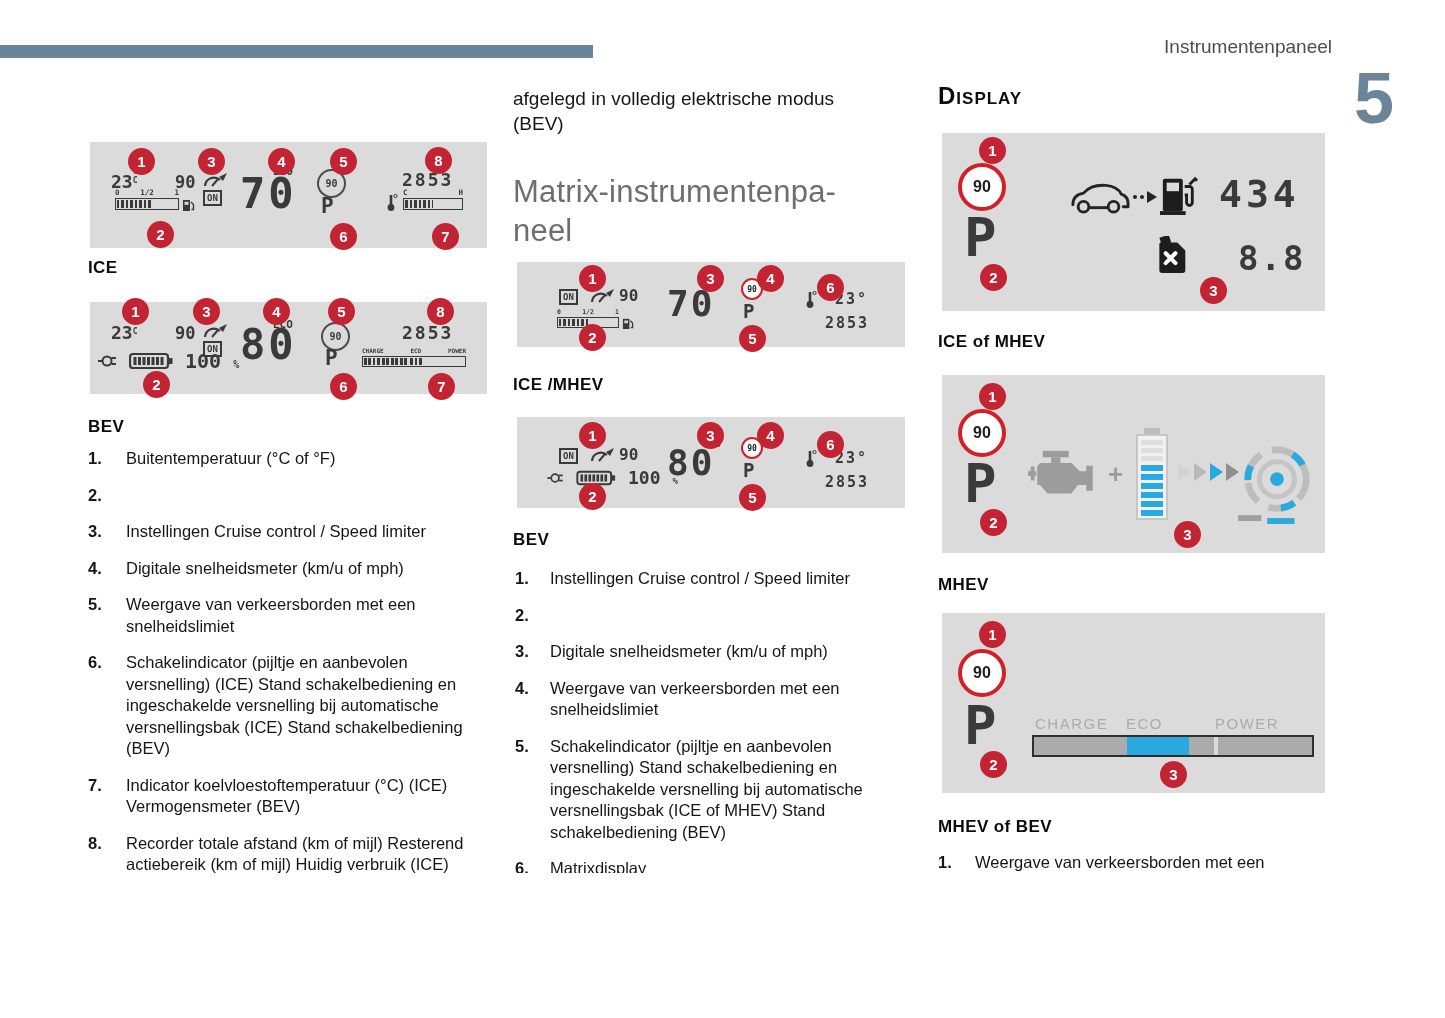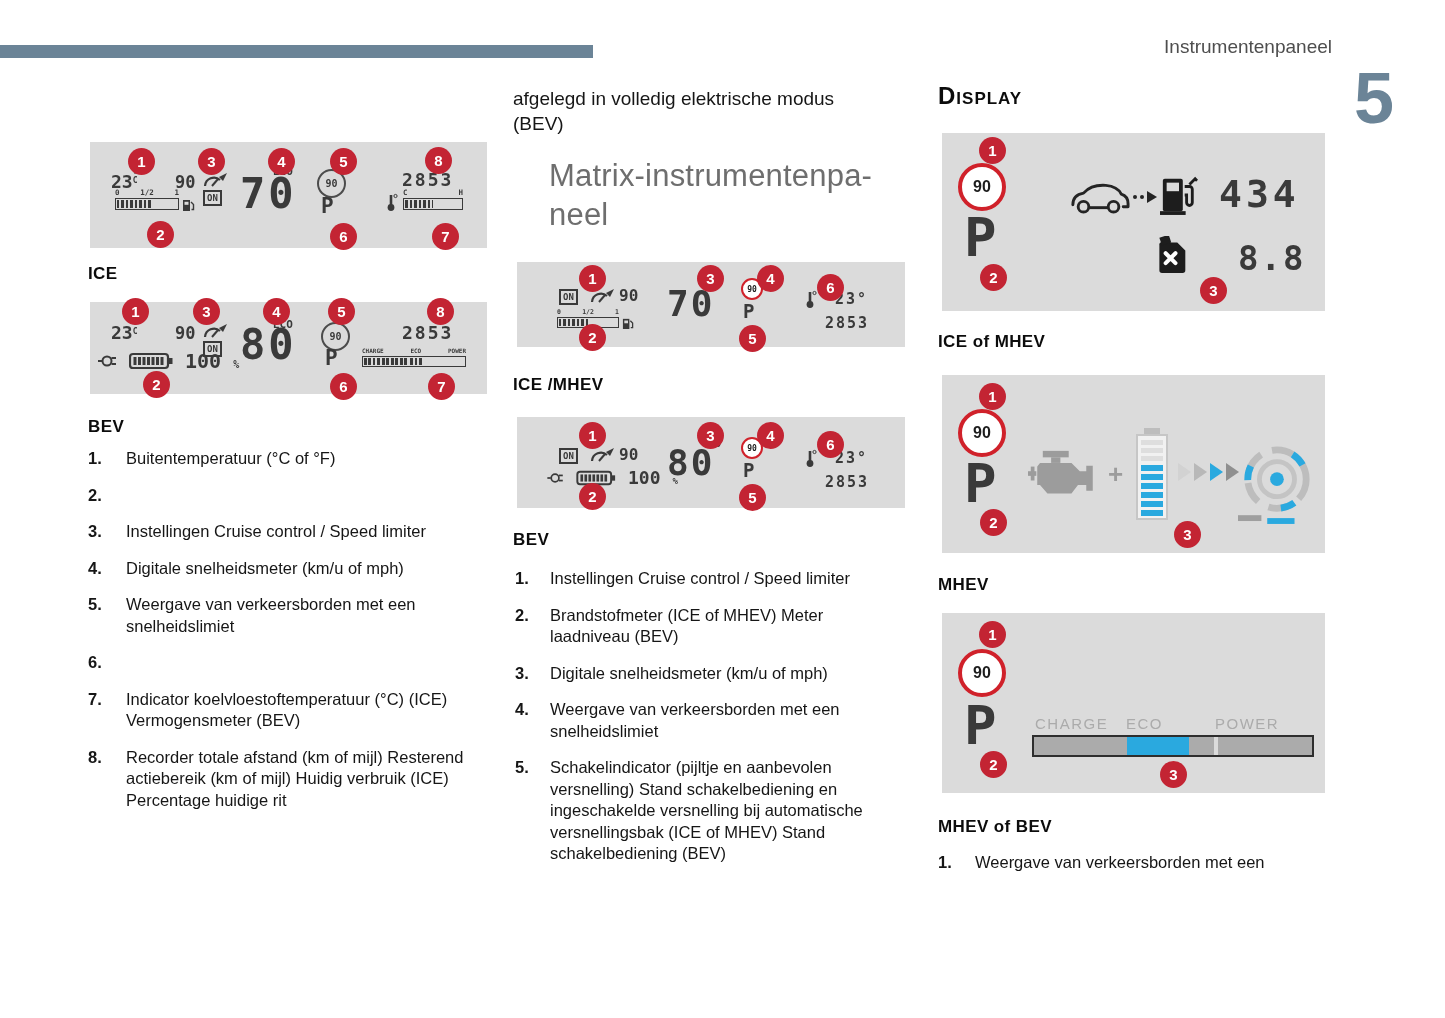--- a/index.html
+++ b/index.html
@@ -94,21 +94,21 @@
           <div class="gfill" style="left:1px;width:48%;"></div>
         </div>
       <svg class="abs" style="left:-17px;bottom:-2px;" width="12" height="19" viewBox="0 0 12 19">
         <line x1="5" y1="2" x2="5" y2="12" stroke="#3a3a3a" stroke-width="2.6"></line>
         <circle cx="5" cy="14.5" r="3.4" fill="#3a3a3a"></circle>
         <circle cx="9.5" cy="3" r="1.6" fill="none" stroke="#3a3a3a" stroke-width="1"></circle>
       </svg>
     </div>
   </div>
 
-  <div class="sublabel" style="left:88px;top:264px;">ICE</div>
+  <div class="sublabel" style="left:88px;top:258px;">ICE</div>
 
   <div class="panel" style="left:90px;top:302px;width:397px;height:92px;">
     <div class="badge" style="left:32px;top:-4px;">1</div>
     <div class="badge" style="left:103px;top:-4px;">3</div>
     <div class="badge" style="left:173px;top:-4px;">4</div>
     <div class="badge" style="left:238px;top:-4px;">5</div>
     <div class="badge" style="left:337px;top:-4px;">8</div>
     <div class="badge" style="left:53px;top:69px;">2</div>
     <div class="badge" style="left:240px;top:71px;">6</div>
     <div class="badge" style="left:338px;top:71px;">7</div>
@@ -181,33 +181,34 @@
     <div class="ditem">
         <span class="dnum">4.</span>
         <span style="max-width:345px;">Digitale snelheidsmeter (km/u of mph)</span>
       </div>
     <div class="ditem">
         <span class="dnum">5.</span>
         <span style="max-width:340px;">Weergave van verkeersborden met een snelheidslimiet</span>
       </div>
     <div class="ditem">
         <span class="dnum">6.</span>
+        <span style="max-width:345px;">Schakelindicator (pijltje en aanbevolen versnelling) (ICE) Stand schakelbediening en ingeschakelde versnelling bij automatische versnellingsbak (ICE) Stand schakelbediening (BEV)</span>
       </div>
     <div class="ditem">
         <span class="dnum">7.</span>
         <span style="max-width:330px;">Indicator koelvloestoftemperatuur (°C) (ICE) Vermogensmeter (BEV)</span>
       </div>
     <div class="ditem">
         <span class="dnum">8.</span>
         <span style="max-width:345px;">Recorder totale afstand (km of mijl) Resterend actiebereik (km of mijl) Huidig verbruik (ICE) Percentage huidige rit</span>
       </div>
   </div>
 
   <div class="bodytext" style="left:513px;top:86px;width:345px;">afgelegd in volledig elektrische modus (BEV)</div>
-  <div class="coltitle" style="left:513px;top:156px;margin-left:36px;">
+  <div class="coltitle" style="left:513px;top:172px;">
     <div>Matrix-instrumentenpa-</div>
     <div>neel</div>
   </div>
 
   <div class="panel" style="left:517px;top:262px;width:388px;height:85px;">
     <div class="badge" style="left:62px;top:3px;">1</div>
     <div class="badge" style="left:180px;top:3px;">3</div>
     <div class="badge" style="left:240px;top:3px;">4</div>
     <div class="badge" style="left:300px;top:12px;">6</div>
     <div class="badge" style="left:62px;top:62px;">2</div>
@@ -303,21 +304,20 @@
 
   <div class="sublabel" style="left:513px;top:530px;">BEV</div>
 
   <div class="dlist" style="left:515px;top:568px;width:392px;">
     <div class="ditem">
         <span class="dnum" style="width:35px;">1.</span>
         <span style="max-width:355px;">Instellingen Cruise control / Speed limiter</span>
       </div>
     <div class="ditem">
         <span class="dnum" style="width:35px;">2.</span>
-        <span style="max-width:310px;">Brandstofmeter (ICE of MHEV) Meter laadniveau (BEV)</span>
       </div>
     <div class="ditem">
         <span class="dnum" style="width:35px;">3.</span>
         <span style="max-width:345px;">Digitale snelheidsmeter (km/u of mph)</span>
       </div>
     <div class="ditem">
         <span class="dnum" style="width:35px;">4.</span>
         <span style="max-width:340px;">Weergave van verkeersborden met een snelheidslimiet</span>
       </div>
     <div class="ditem">

